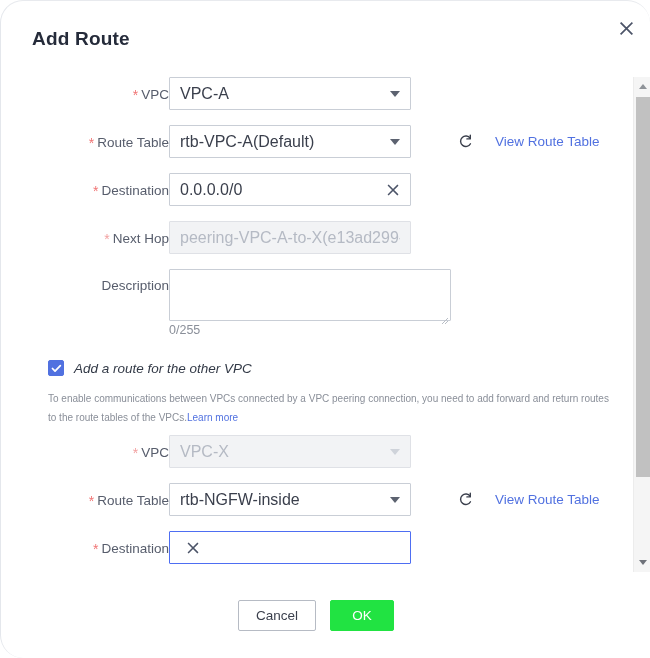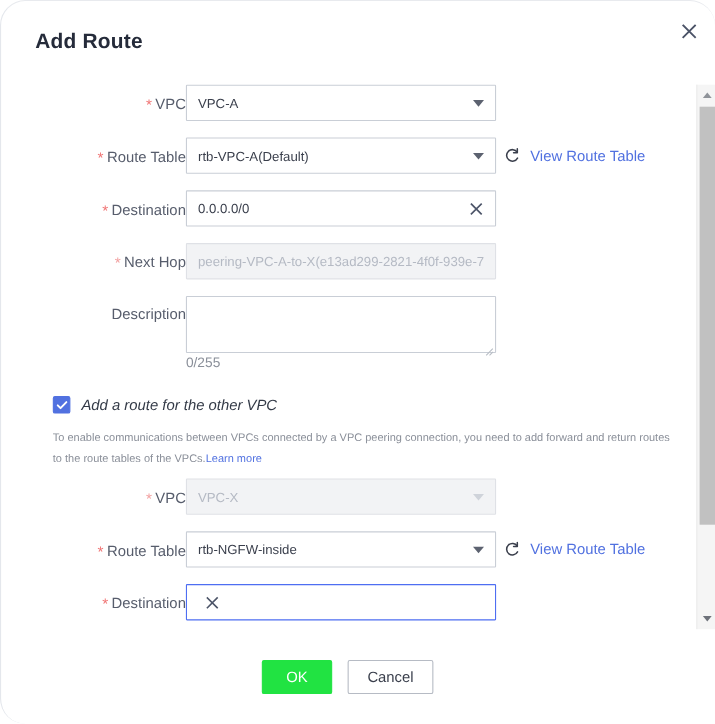--- a/index.html
+++ b/index.html
@@ -75,29 +75,29 @@
   .label.nostar { }
 
   .field {
     position: absolute;
     left: 168px; top: 0;
   }
 
   
   .ctl {
     position: relative;
-    width: 282px;
+    width: 242px;
     height: 33px;
     border: 1px solid #c9ced6;
     background: #ffffff;
     border-radius: 1px;
     display: flex;
     align-items: center;
     padding: 0 10px;
-    font-size: 12px;
+    font-size: 16px;
     color: #333a४7;
     color: #3a3f4c;
     cursor: pointer;
   }
   .ctl .val {
     flex: 1 1 auto;
     overflow: hidden;
     white-space: nowrap;
     text-overflow: clip;
   }
@@ -158,21 +158,21 @@
     color: #8a8f99;
   }
 
   
   .side-actions {
     position: absolute;
     left: 456px;
     height: 33px;
     display: flex;
     align-items: center;
-    gap: 9px;
+    gap: 22px;
   }
   .refresh-icon {
     width: 16px; height: 16px;
     display:flex; align-items:center; justify-content:center;
     cursor: pointer;
   }
   .link {
     font-size: 13.5px;
     color: #5171e0;
     cursor: pointer;
@@ -431,22 +431,22 @@
           <span class="clearx">
             <svg width="12" height="12" viewBox="0 0 12 12" aria-hidden="true">
               <path d="M1.6 1.6 L10.4 10.4 M10.4 1.6 L1.6 10.4" stroke="#4c5468" stroke-width="1.5" fill="none" stroke-linecap="square"></path>
             </svg>
           </span>
         </div>
       </div>
     </div>
 
     <div class="footer">
+      <div class="btn btn-default">Cancel</div>
       <div class="btn btn-primary">OK</div>
-      <div class="btn btn-default">Cancel</div>
     </div>
 
   </div>
 
   <div class="sb">
     <div class="sb-arrow up">
       <span class="tri-up"></span>
     </div>
     <div class="sb-thumb"></div>
     <div class="sb-arrow down">

